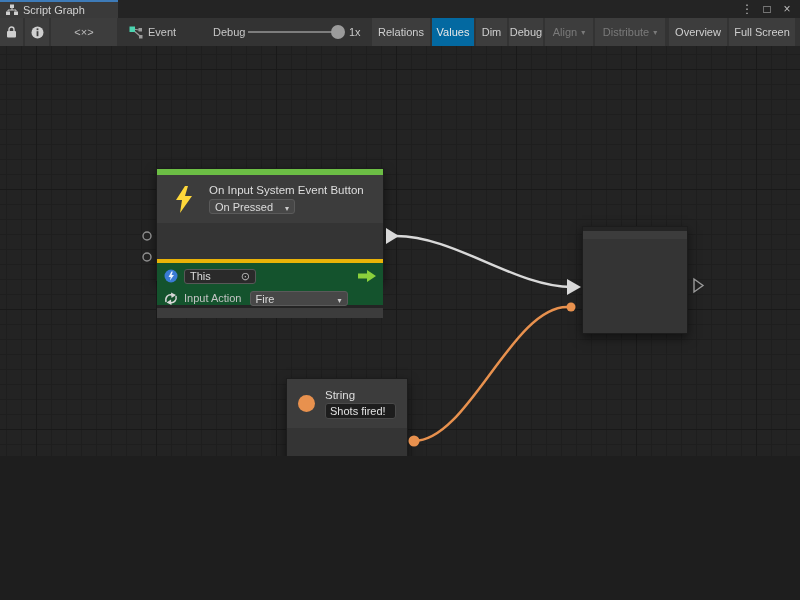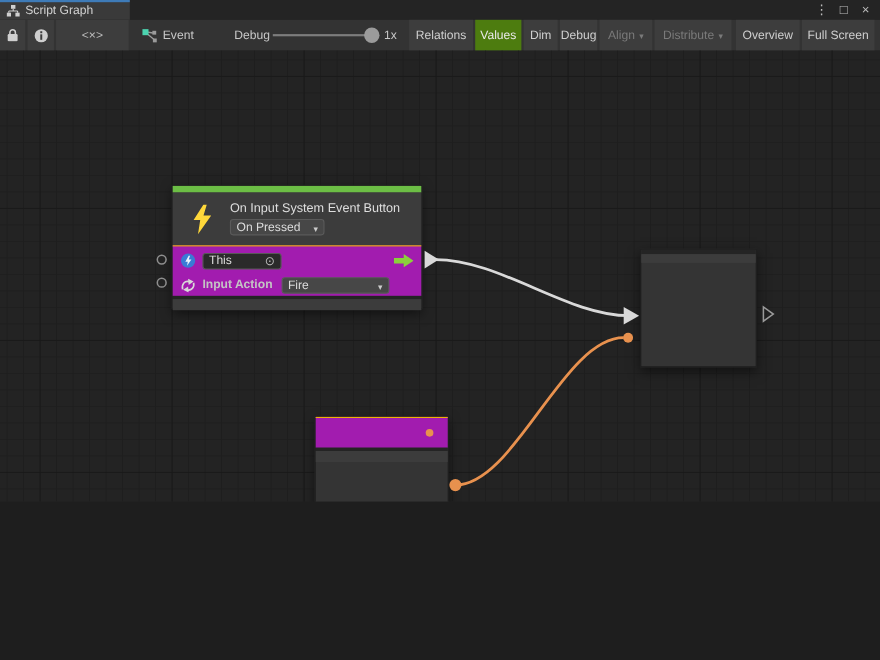--- a/index.html
+++ b/index.html
@@ -13,21 +13,21 @@
          border-top:2px solid #3e7bb8; display:flex; align-items:center; gap:5px; padding-left:6px; }
   .tab-label { font-size:11px; color:#d2d2d2; }
   .win-controls { position:absolute; right:0; top:0; height:18px; display:flex; align-items:center; gap:4px; padding-right:5px; }
   .win-btn { width:16px; height:16px; color:#bdbdbd; font-size:12px; line-height:16px; text-align:center; cursor:default; }
 
   
   .toolbar { position:absolute; left:0; top:18px; width:800px; height:28px; background:#333333; }
   .tb-seg { position:absolute; top:0; height:28px; background:#3d3d3d; display:flex; align-items:center; justify-content:center; }
   .tb-btn { position:absolute; top:0; height:28px; background:#3d3d3d; display:flex; align-items:center;
             justify-content:center; gap:4px; font-size:11px; color:#cfcfcf; cursor:default; }
-  .tb-btn.active { background:#4d7c0f; color:#e8e8e8; }
+  .tb-btn.active { background:#0369a1; color:#e8e8e8; }
   .tb-btn.disabled { color:#7a7a7a; }
   .tb-btn .caret { font-size:8px; color:inherit; }
   .tb-plain { position:absolute; top:0; height:28px; display:flex; align-items:center; font-size:11px; color:#c8c8c8; }
   .zoom-track { position:absolute; left:248px; top:13px; width:86px; height:2px; background:#7d7d7d; }
   .zoom-handle { position:absolute; left:331px; top:7px; width:14px; height:14px; border-radius:50%; background:#9b9b9b; }
 
   
   .canvas { position:absolute; left:0; top:46px; width:800px; height:554px; background-color:#232323;
     background-image:
       linear-gradient(#191919 1px, transparent 1px),
@@ -35,26 +35,26 @@
       linear-gradient(#1e1e1e 1px, transparent 1px),
       linear-gradient(90deg, #1e1e1e 1px, transparent 1px);
     background-size:120px 120px, 120px 120px, 15px 15px, 15px 15px;
     background-position:0 23px, 36px 0, 0 8px, 6px 0; }
 
   
   .node { position:absolute; background:#343434; border:1px solid #1c1c1c;
           box-shadow:0 4px 10px rgba(0,0,0,0.5); }
   .node-accent { height:6px; }
   .node-header { background:#3c3c3c; display:flex; align-items:center; }
-  .node-body { background:#a21caf; border-top:1px solid #eab308; }
+  .node-body { background:#14532d; border-top:4px solid #eab308;margin-top:36px; }
   .node-gap { background:#242424; }
   .node-footer { background:#3c3c3c; }
   .node-title { font-size:11.5px; color:#dedede; white-space:nowrap; }
   .port-row { display:flex; align-items:center; }
-  .row-label { font-size:11px; color:#c4c4c4; white-space:nowrap;font-weight:bold; }
+  .row-label { font-size:11px; color:#c4c4c4; white-space:nowrap; }
 
   .dropdown { background:#474747; border:1px solid #5a5a5a; border-radius:3px; color:#dcdcdc;
               font-size:11px; display:flex; align-items:flex-end; justify-content:space-between;
               padding:0 5px; cursor:default; }
   .dropdown .caret { font-size:8px; color:#cccccc; margin-left:6px; }
   .field { background:#2a2a2a; border:1px solid #585858; border-radius:3px; color:#dcdcdc;
            font-size:11px; display:flex; align-items:center; padding:0 5px; cursor:text; }
   .strfield { background:#1d1d1d; border:1px solid #4a4a4a; border-radius:3px; color:#e2e2e2;
               font-size:11px; display:flex; align-items:center; padding:0 4px; cursor:text; }
 
@@ -198,20 +198,29 @@
       <div class="node-gap" style="height:3px"></div>
       <div class="node-footer" style="height:10px"></div>
     </div>
 
     <div class="node" style="left:582px;top:180px;width:106px;height:108px">
       <div class="node-gap" style="height:4px"></div>
       <div class="node-footer" style="height:8px"></div>
     </div>
 
     <div class="node" style="left:286px;top:332px;width:122px;height:90px">
+      <div class="node-header" style="height:49px;padding-left:11px">
+        <span class="dot" style="width:17px;height:17px;background:#e8914e"></span>
+        <div style="margin-left:10px">
+          <div class="node-title">String</div>
+          <div class="strfield" style="width:71px;height:16px;margin-top:2px">
+            <span>Shots fired!</span>
+          </div>
+        </div>
+      </div>
       <div class="node-body" style="height:28px;display:flex;align-items:center">
         <span class="dot" style="width:7px;height:7px;background:#e8914e;margin-left:auto;margin-right:13px"></span>
       </div>
       <div class="node-gap" style="height:3px"></div>
       <div class="node-footer" style="height:10px"></div>
     </div>
 
     <svg class="svg-overlay" viewBox="0 0 800 554">
 
       <circle cx="147" cy="190" r="4" fill="#232323" stroke="#8e8e8e" stroke-width="1.4"></circle>

